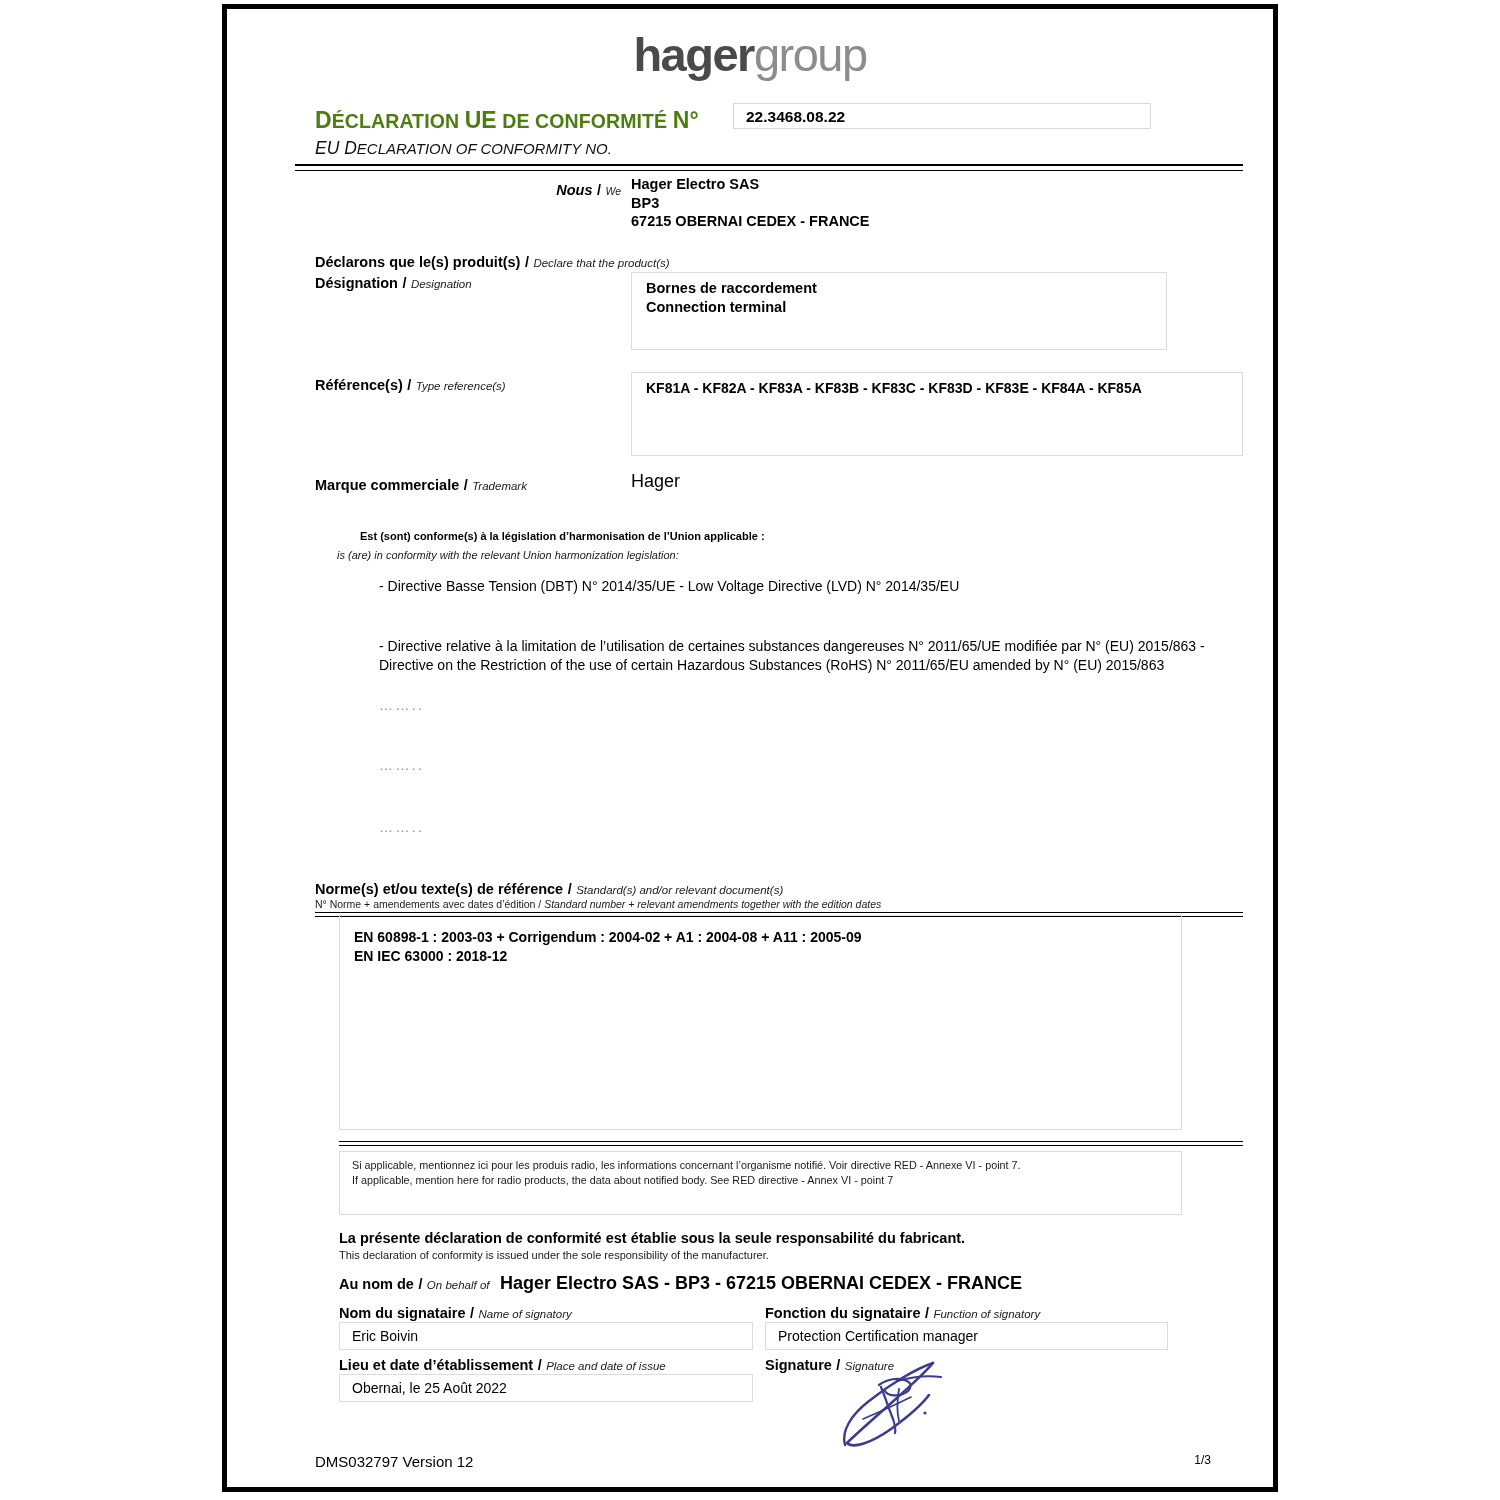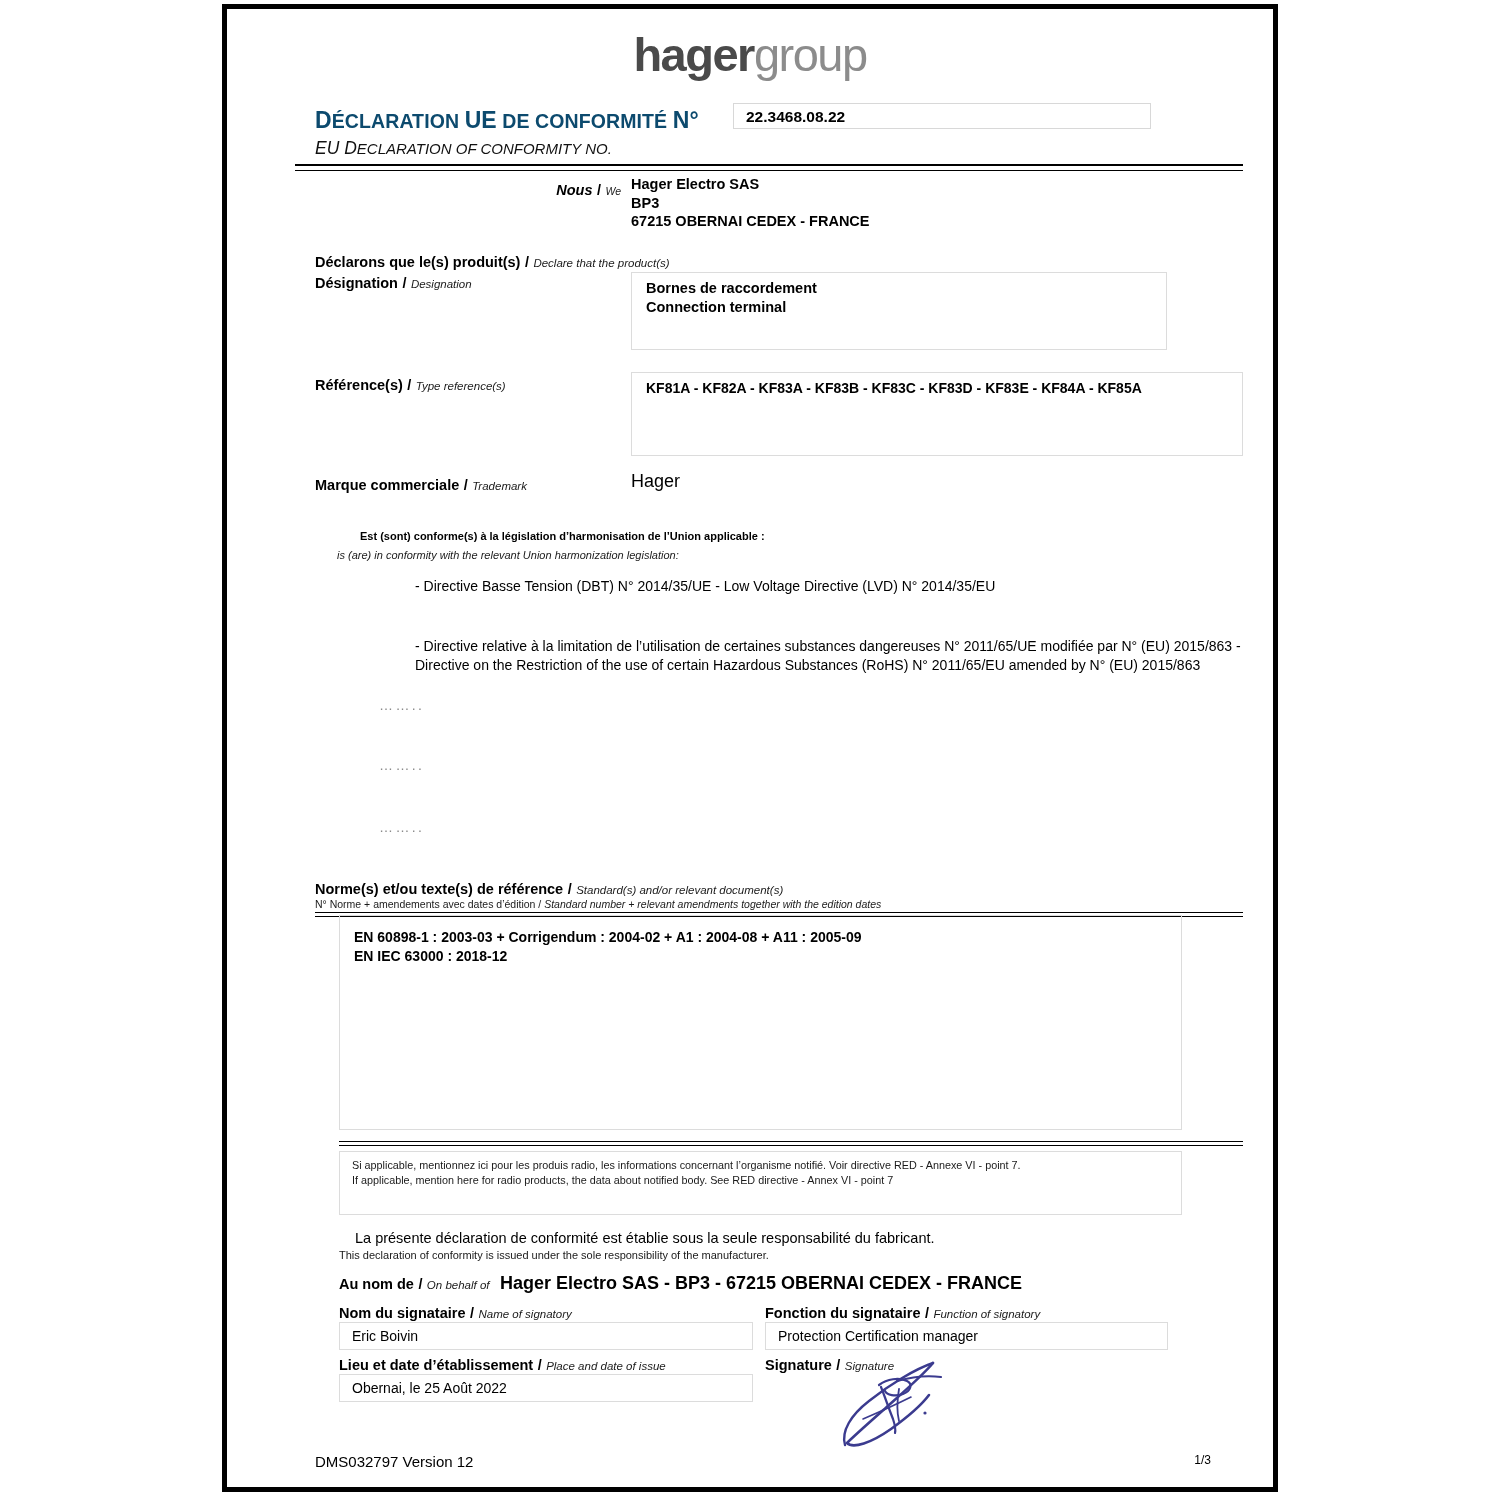--- a/index.html
+++ b/index.html
@@ -53,21 +53,21 @@
     left: 88px;
     top: 98px;
     right: 30px;
     height: 28px;
   }
   .title-fr {
     position: absolute;
     left: 0; top: 0;
     font-size: 19.5px;
     font-weight: bold;
-    color: #0c4a6e;
+    color: #4d7c0f;
     white-space: nowrap;
     letter-spacing: 0.1px;
   }
   .title-fr .cap { font-size: 23px; }
   .num-box {
     position: absolute;
     left: 418px;
     top: -4px;
     width: 418px;
     height: 26px;
@@ -243,21 +243,20 @@
     color: #1a1a1a;
     white-space: nowrap;
   }
   .directive {
     position: absolute;
     left: 152px;
     font-size: 14px;
     color: #000;
     line-height: 19px;
     white-space: nowrap;
-    margin-left: 36px;
   }
   .dir1 { top: 568px; }
   .dir2 { top: 628px; }
 
   .dots {
     position: absolute;
     left: 152px;
     font-size: 14px;
     color: #8a8a8a;
     letter-spacing: 2.4px;
@@ -335,24 +334,24 @@
     top: 6px;
     font-size: 10.8px;
     line-height: 15px;
     color: #1a1a1a;
     white-space: nowrap;
   }
 
   
   .resp-fr {
     position: absolute;
-    left: 128px;
+    left: 112px;
     top: 1221px;
     font-size: 14.5px;
-    font-weight: normal;
+    font-weight: bold;
     color: #000;
     white-space: nowrap;
   }
   .resp-en {
     position: absolute;
     left: 112px;
     top: 1240px;
     font-size: 11px;
     color: #1a1a1a;
     white-space: nowrap;

